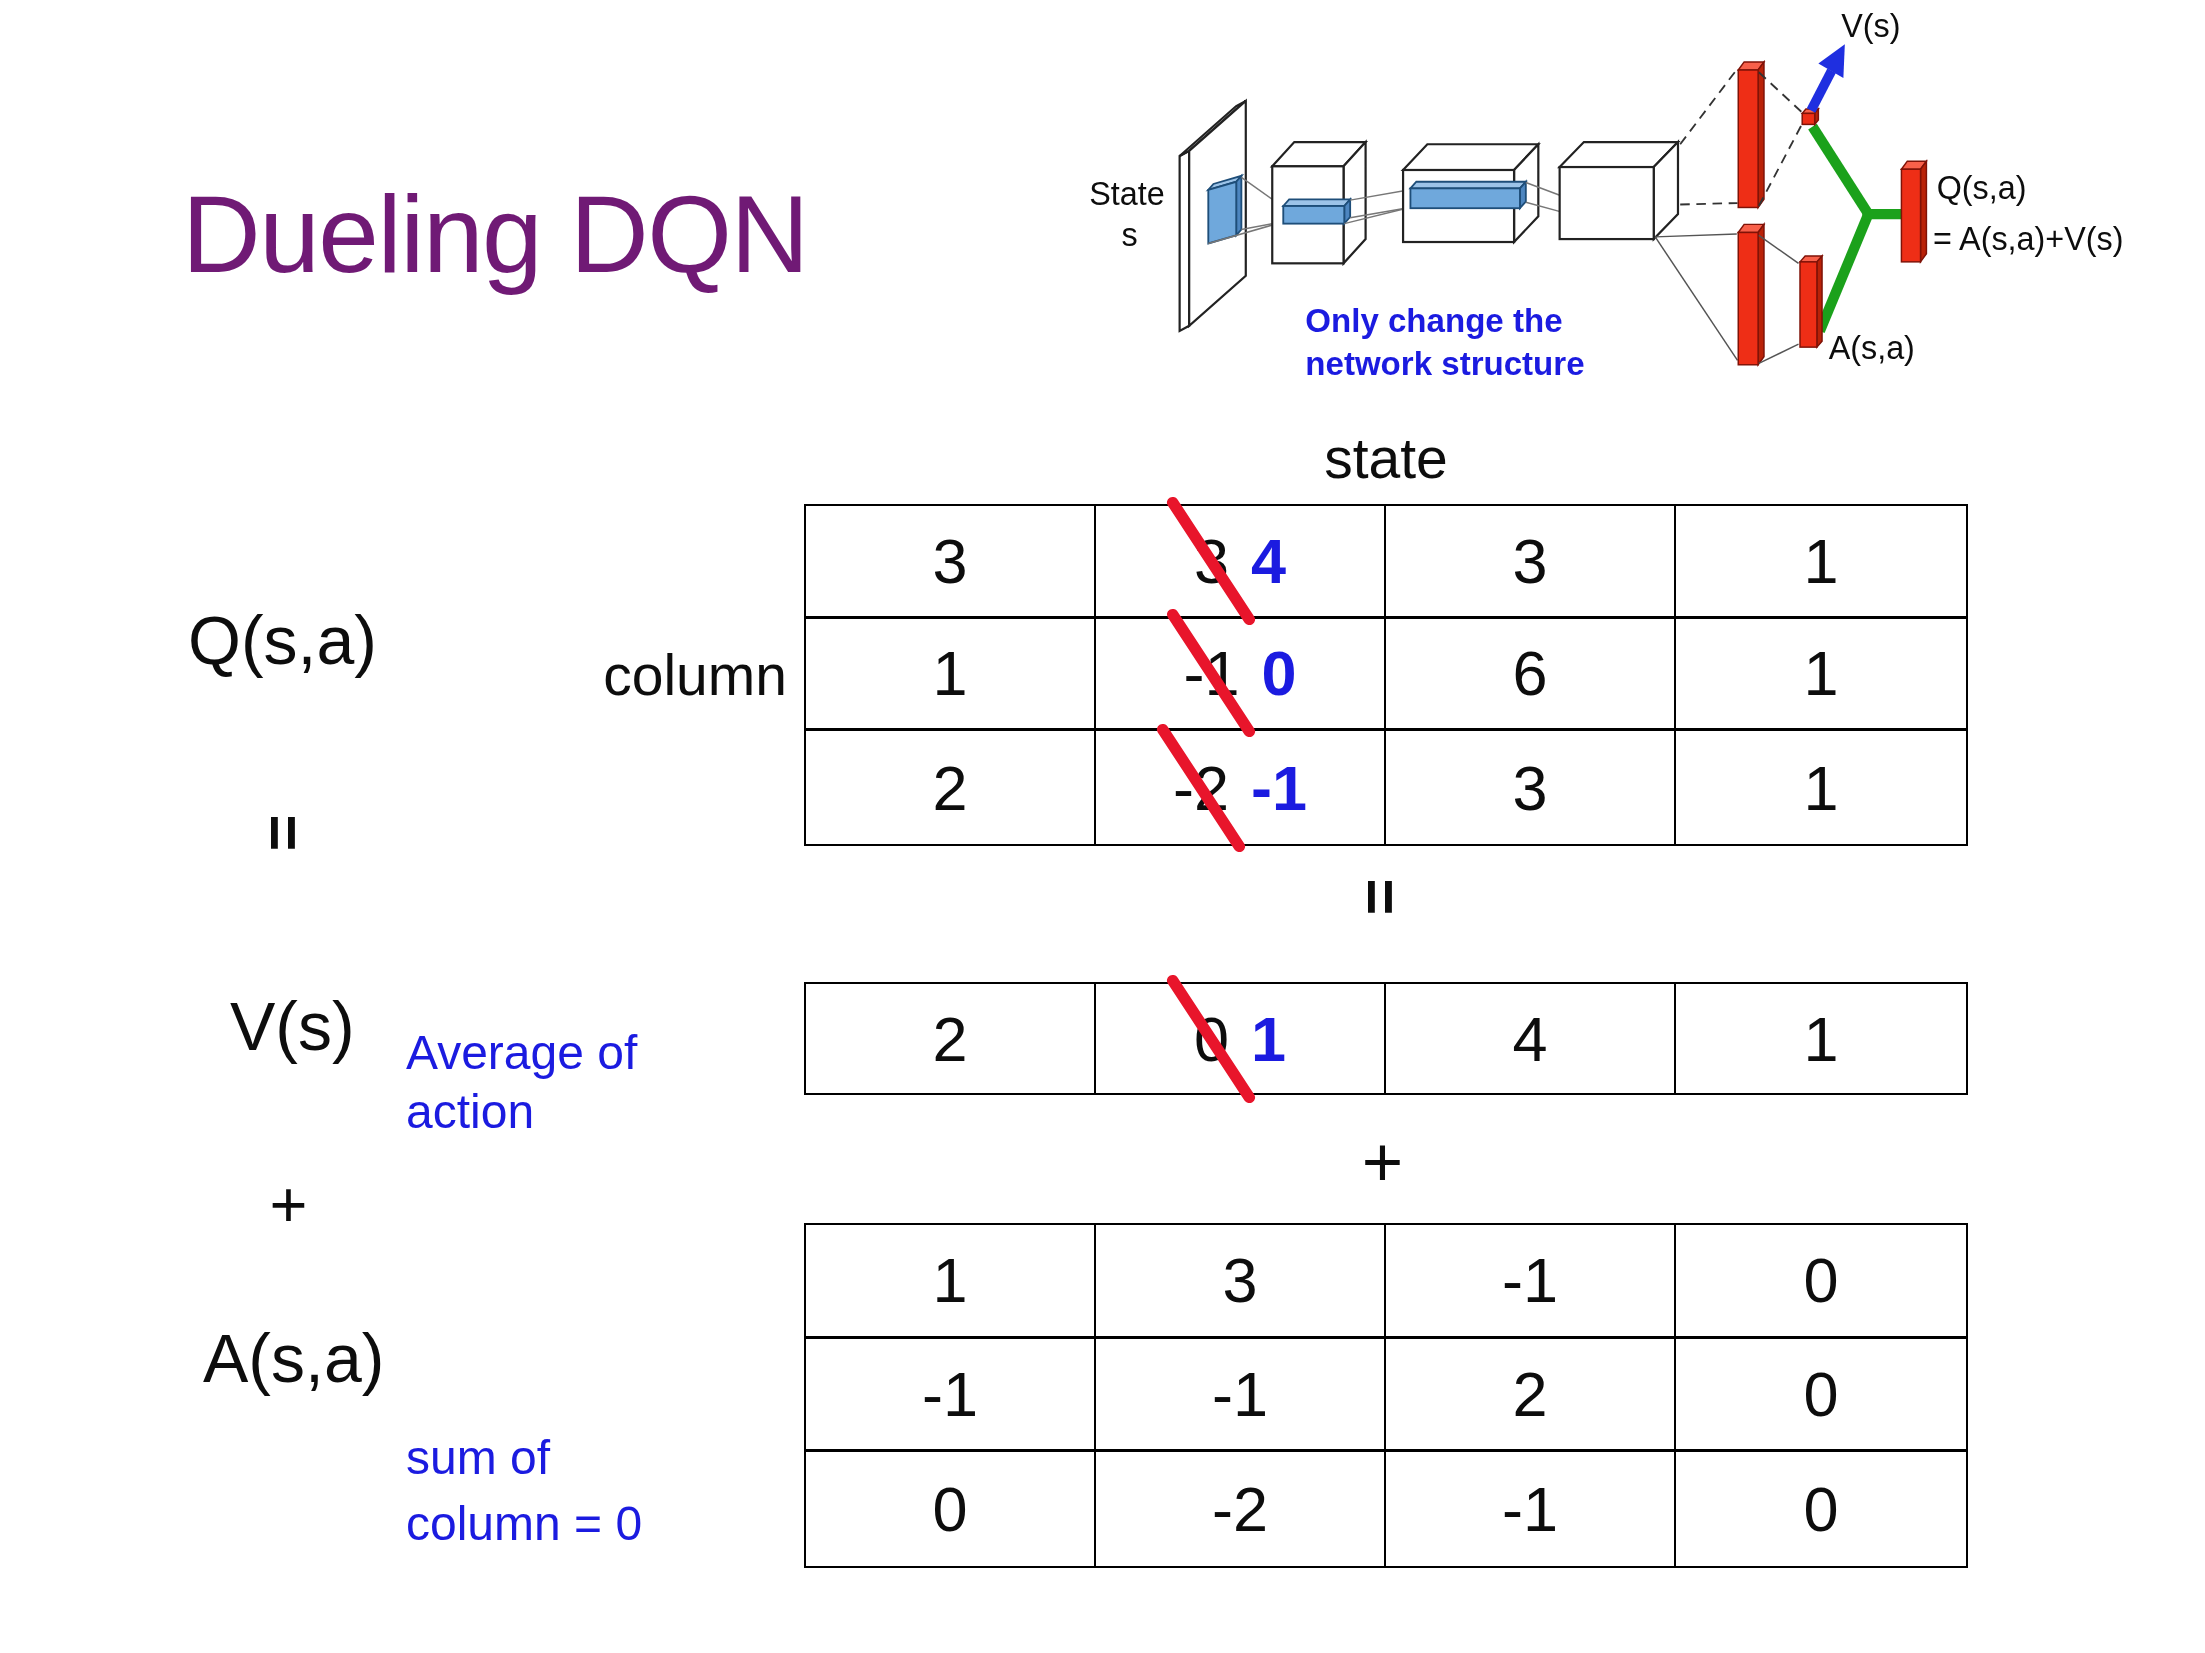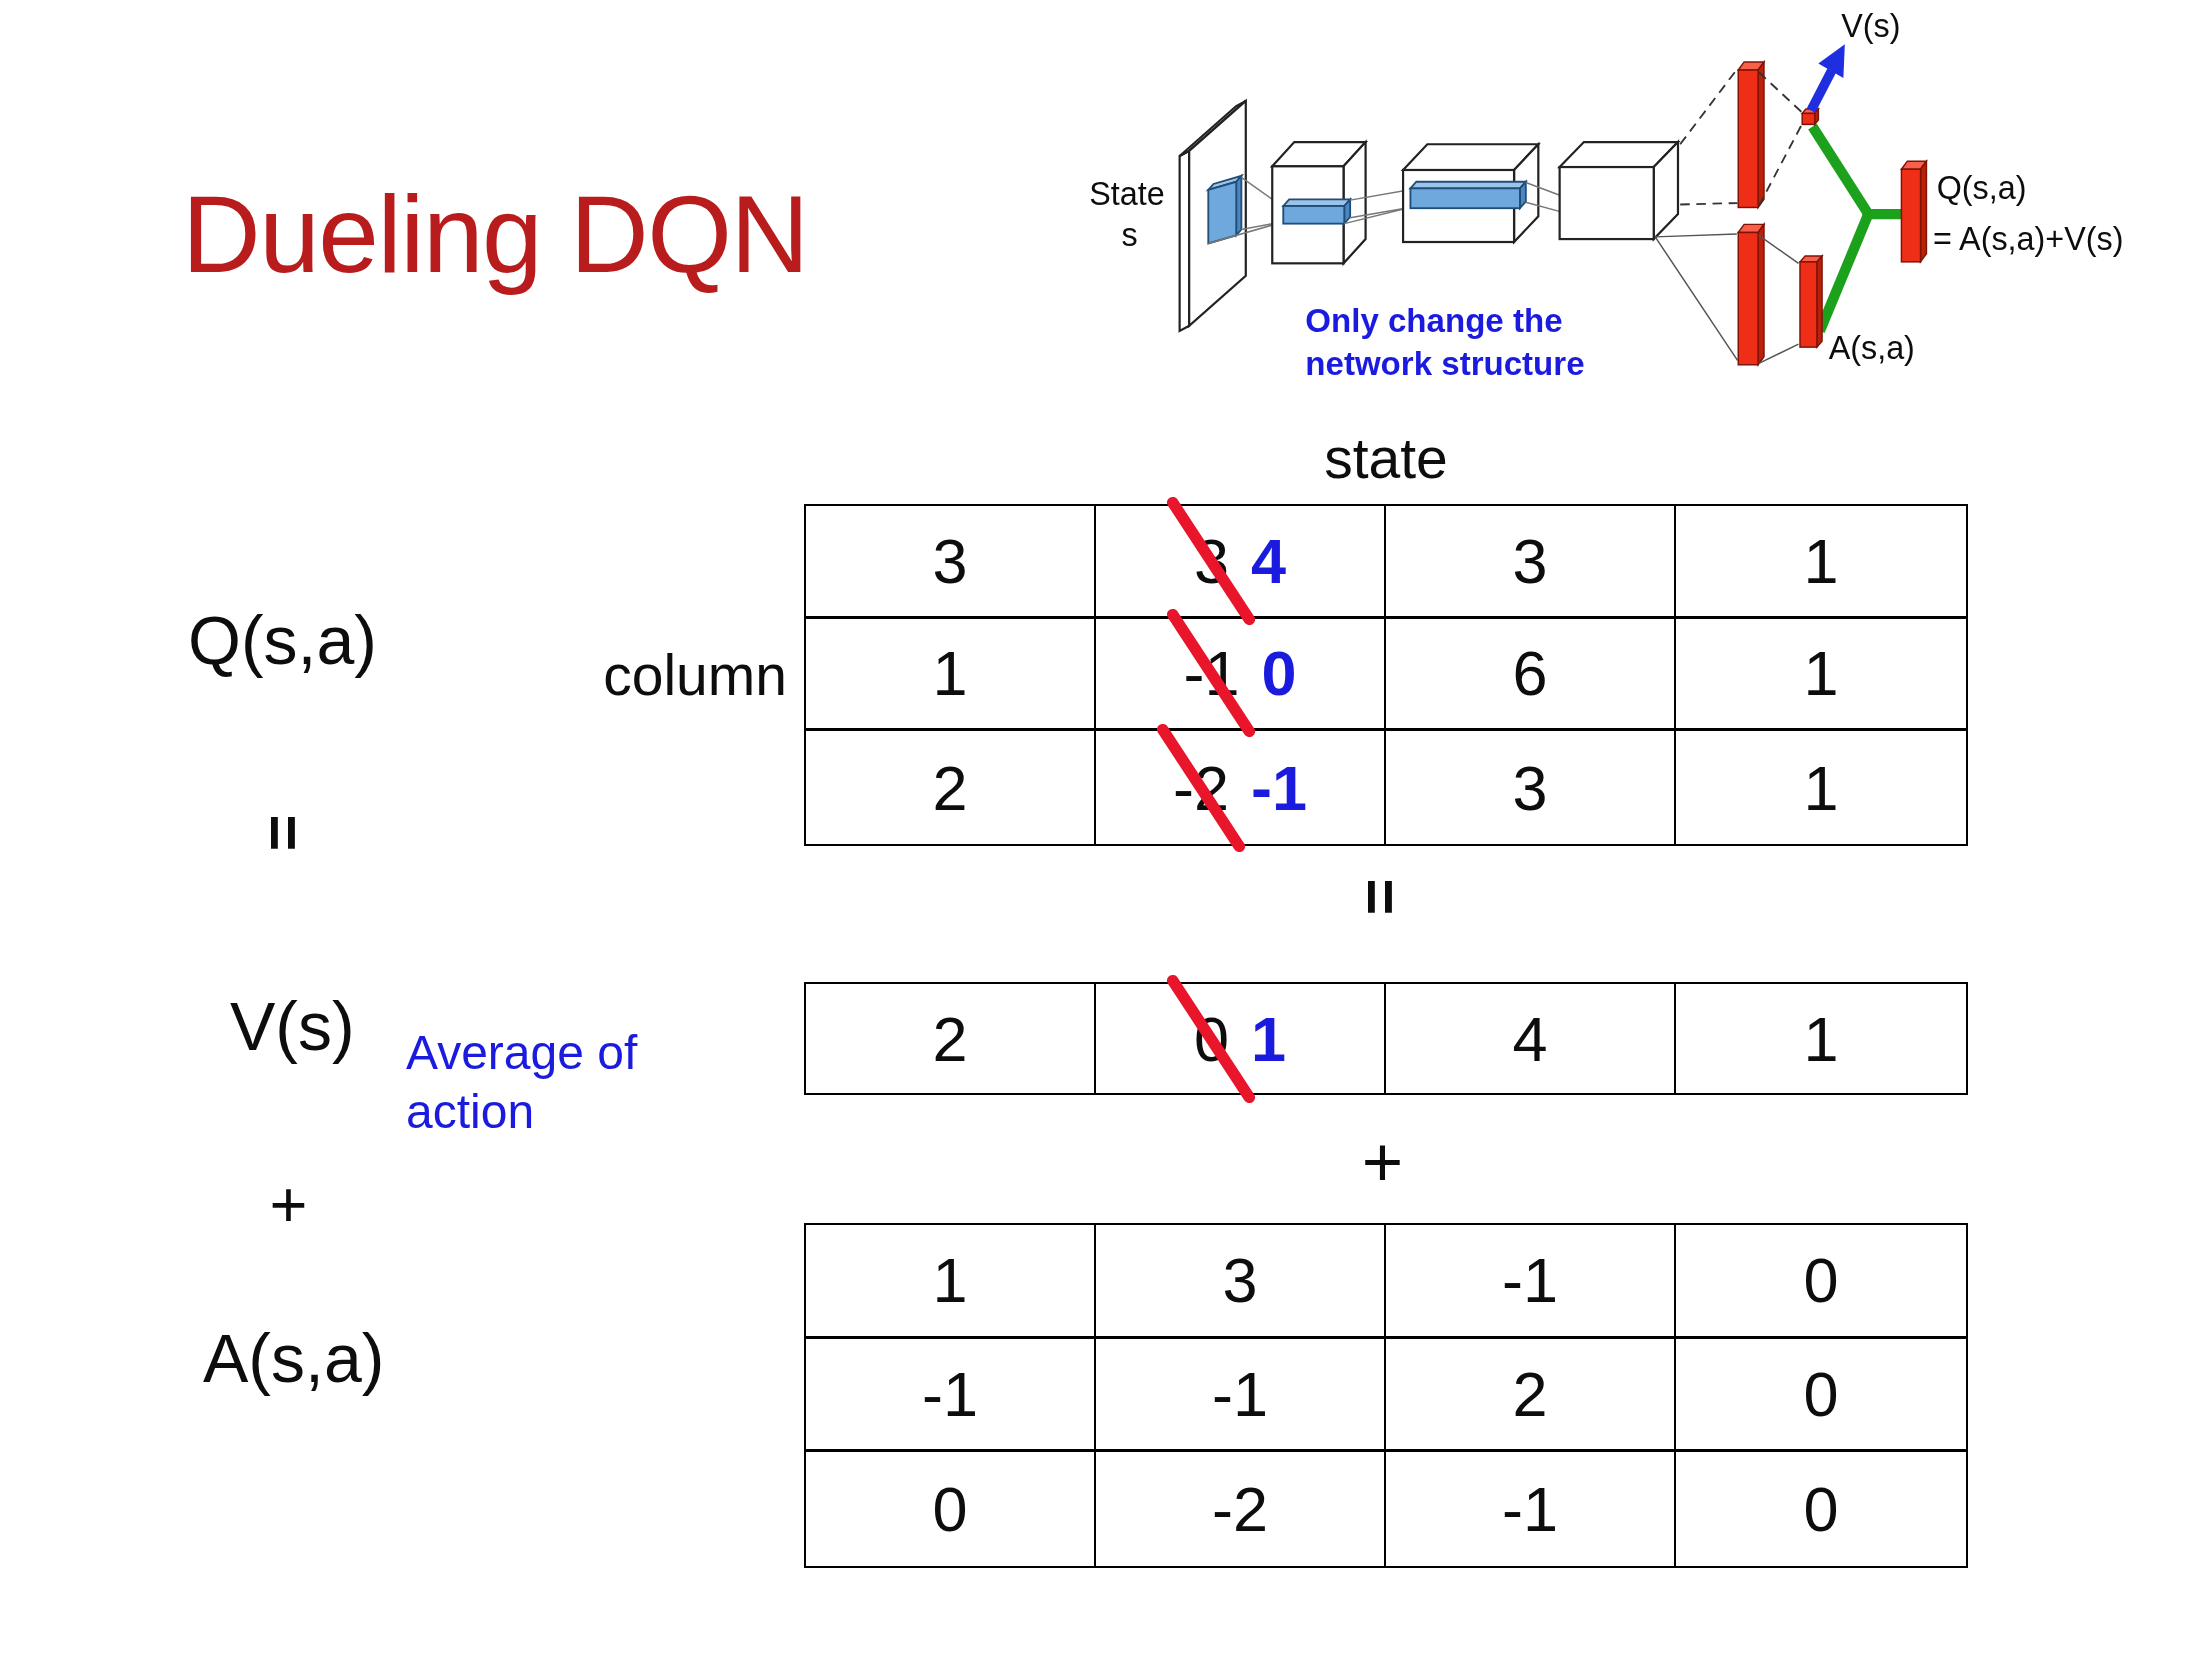--- a/index.html
+++ b/index.html
@@ -2,21 +2,21 @@
 <html style="font-size:11.8px"><head>
 <meta charset="utf-8">
 <style>
   html,body{margin:0;padding:0;background:#fff;}
   #root{position:relative;width:2205px;height:1654px;background:#ffffff;overflow:hidden;
         font-family:"Liberation Sans",sans-serif;color:#0d0d0d;}
 
   .abs{position:absolute;}
 
   
-  #title{left:182px;top:175px;font-size:109px;line-height:1.1;letter-spacing:-1.5px;color:#b91c1c;}
+  #title{left:182px;top:175px;font-size:109px;line-height:1.1;letter-spacing:-1.5px;color:#701a75;}
 
   
   #netwrap{left:1051px;top:0px;width:1154px;height:412px;}
   #netwrap svg{display:block;width:1154px;height:412px;}
   .nd-text{font-family:"Liberation Sans",sans-serif;font-size:44px;fill:#0d0d0d;}
   .nd-note{font-family:"Liberation Sans",sans-serif;font-size:45px;font-weight:600;fill:#1b1be0;}
 
   
   .tbl{position:absolute;left:804px;width:1164px;display:grid;box-sizing:border-box;
        border:2.9px solid #000;background:#fff;grid-template-columns:repeat(4,1fr);}
@@ -197,20 +197,24 @@
   <div id="eqLeft" class="abs rotEq">
       <span>=</span>
     </div>
   <div id="vLabel" class="abs">V(s)</div>
   <div id="plusLeft" class="abs plus">+</div>
   <div id="aLabel" class="abs">A(s,a)</div>
   <div id="avgNote" class="abs bluenote">
     <span style="display:block">Average of</span>
     <span style="display:block">action</span>
   </div>
+  <div id="sumNote" class="abs bluenote">
+    <span style="display:block">sum of</span>
+    <span style="display:block">column = 0</span>
+  </div>
   <div id="eqCenter" class="abs rotEq">
       <span>=</span>
     </div>
   <div id="plusCenter" class="abs plus">+</div>
 
   <div id="qtable" class="tbl">
     <div class="cell">3</div>
     <div class="cell crossed">
       <span class="strike">
         <span>3</span>

